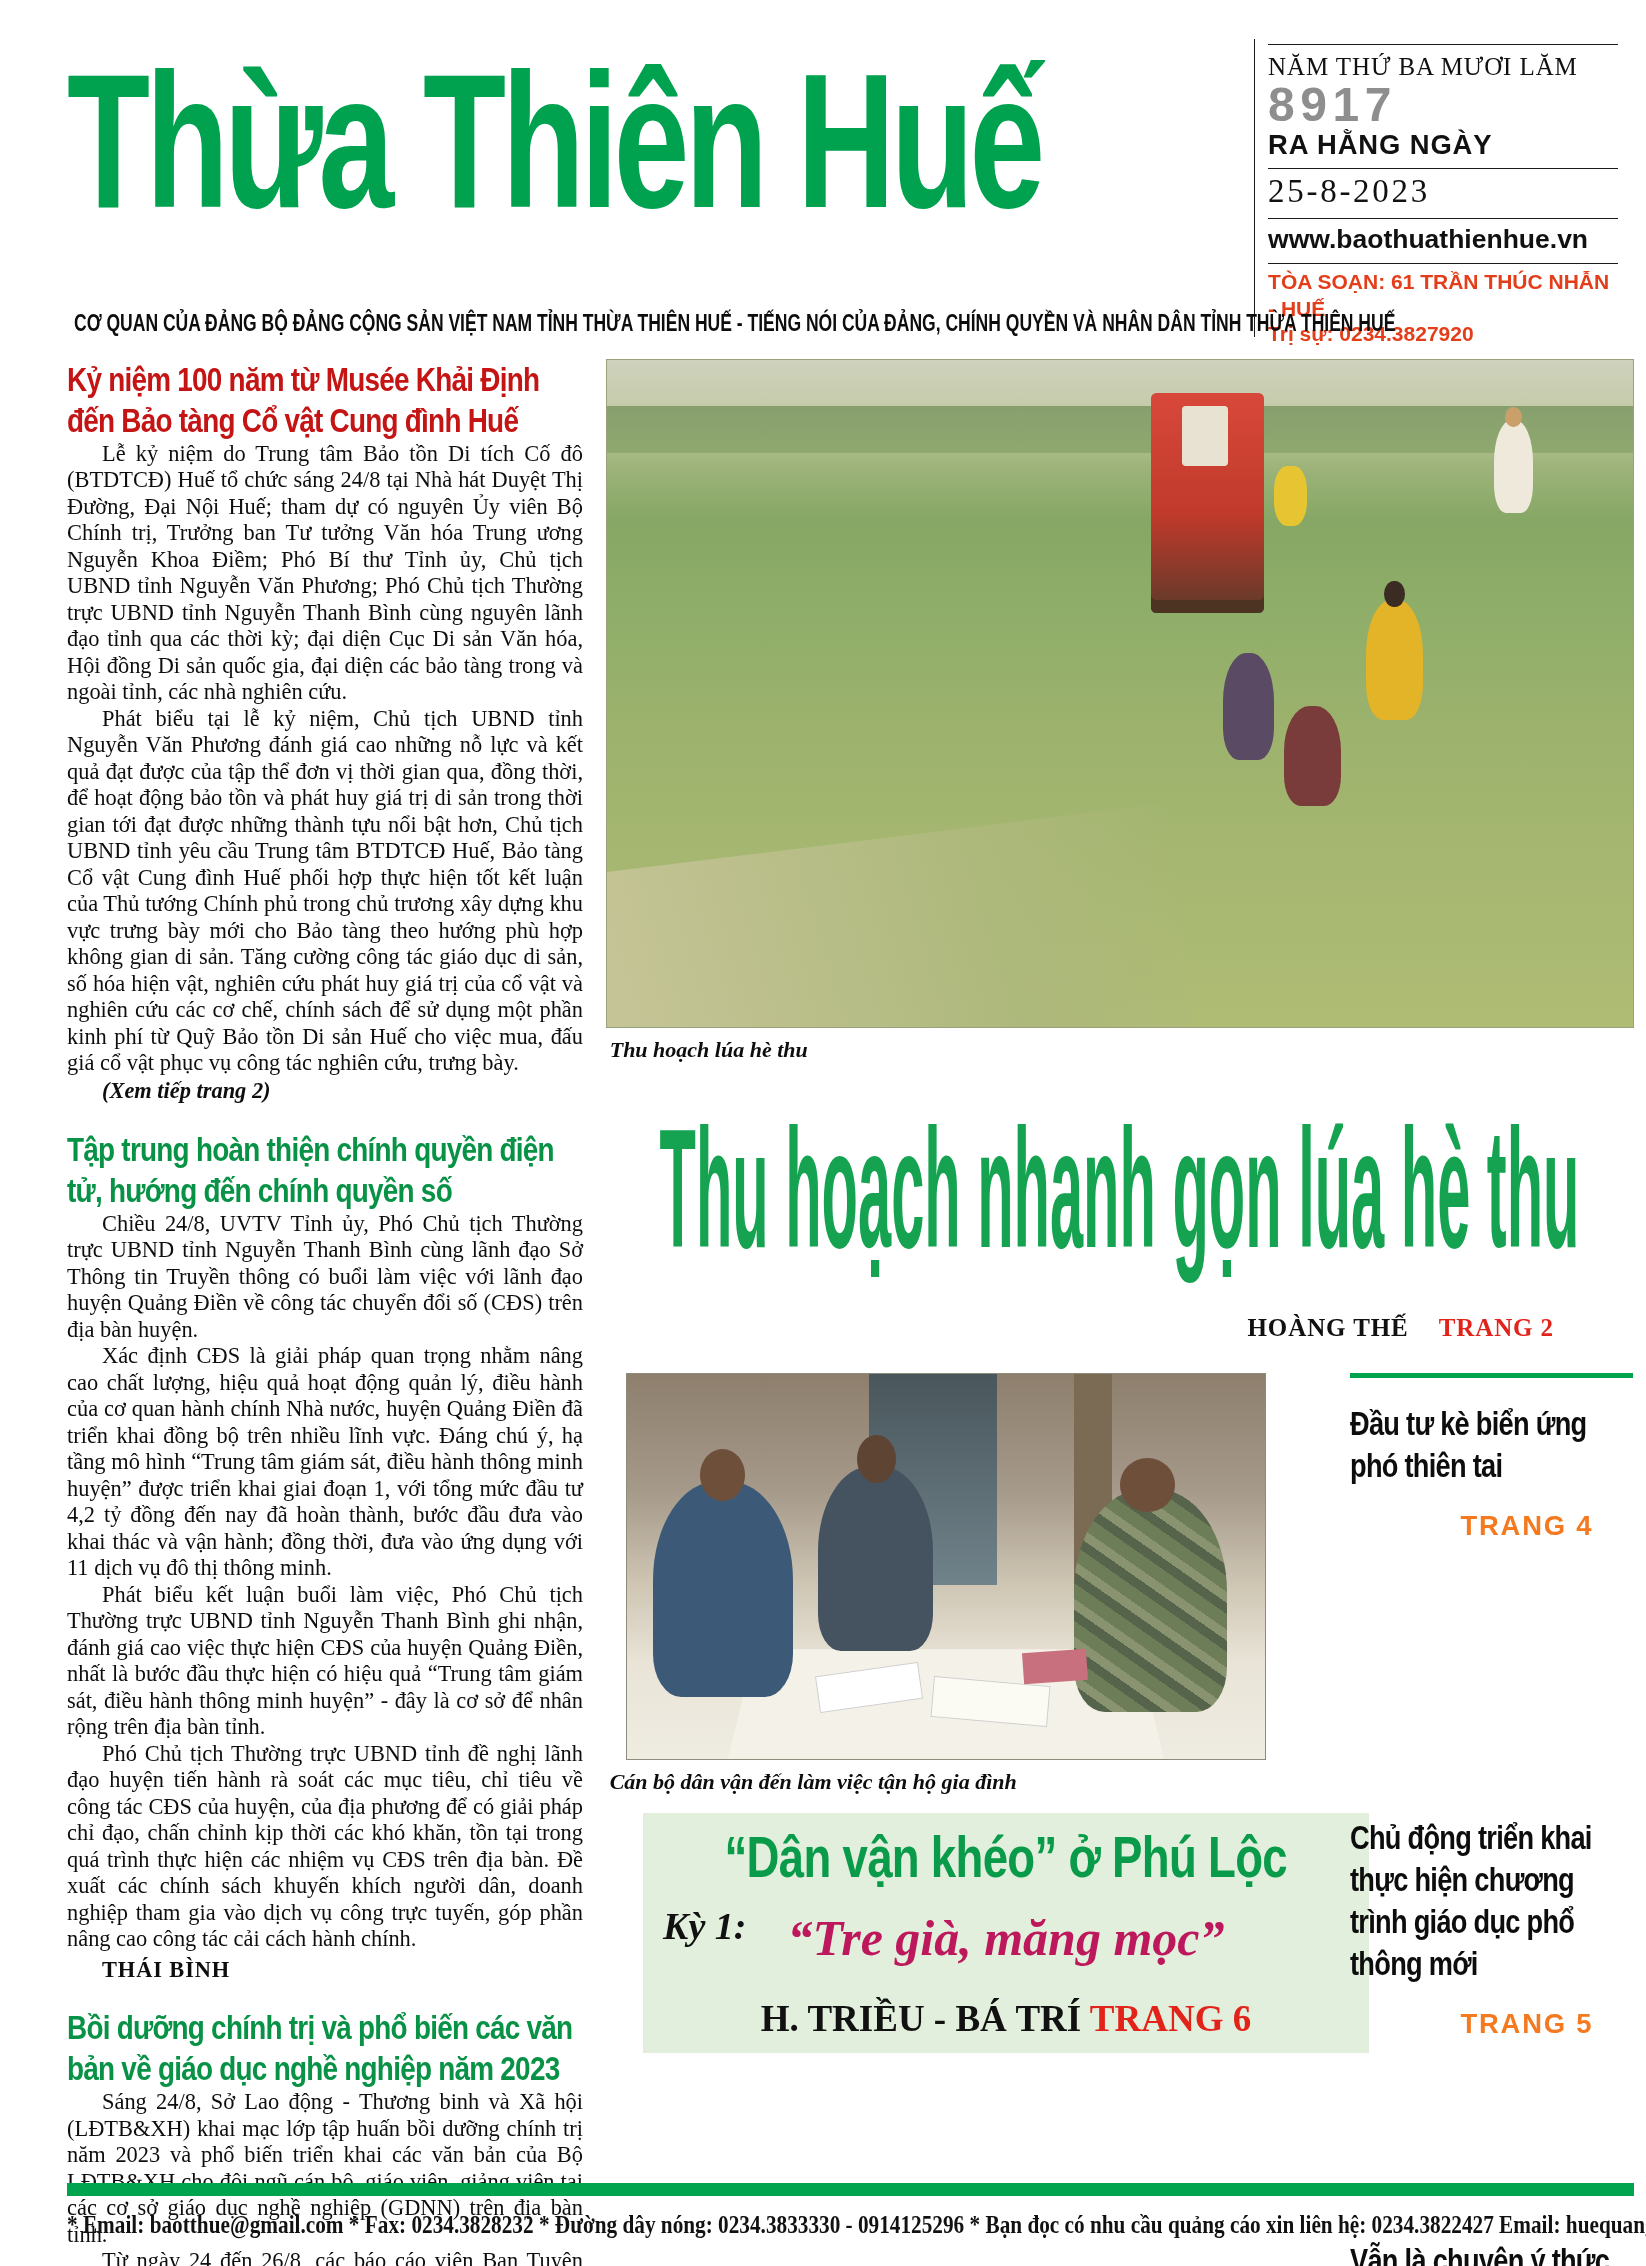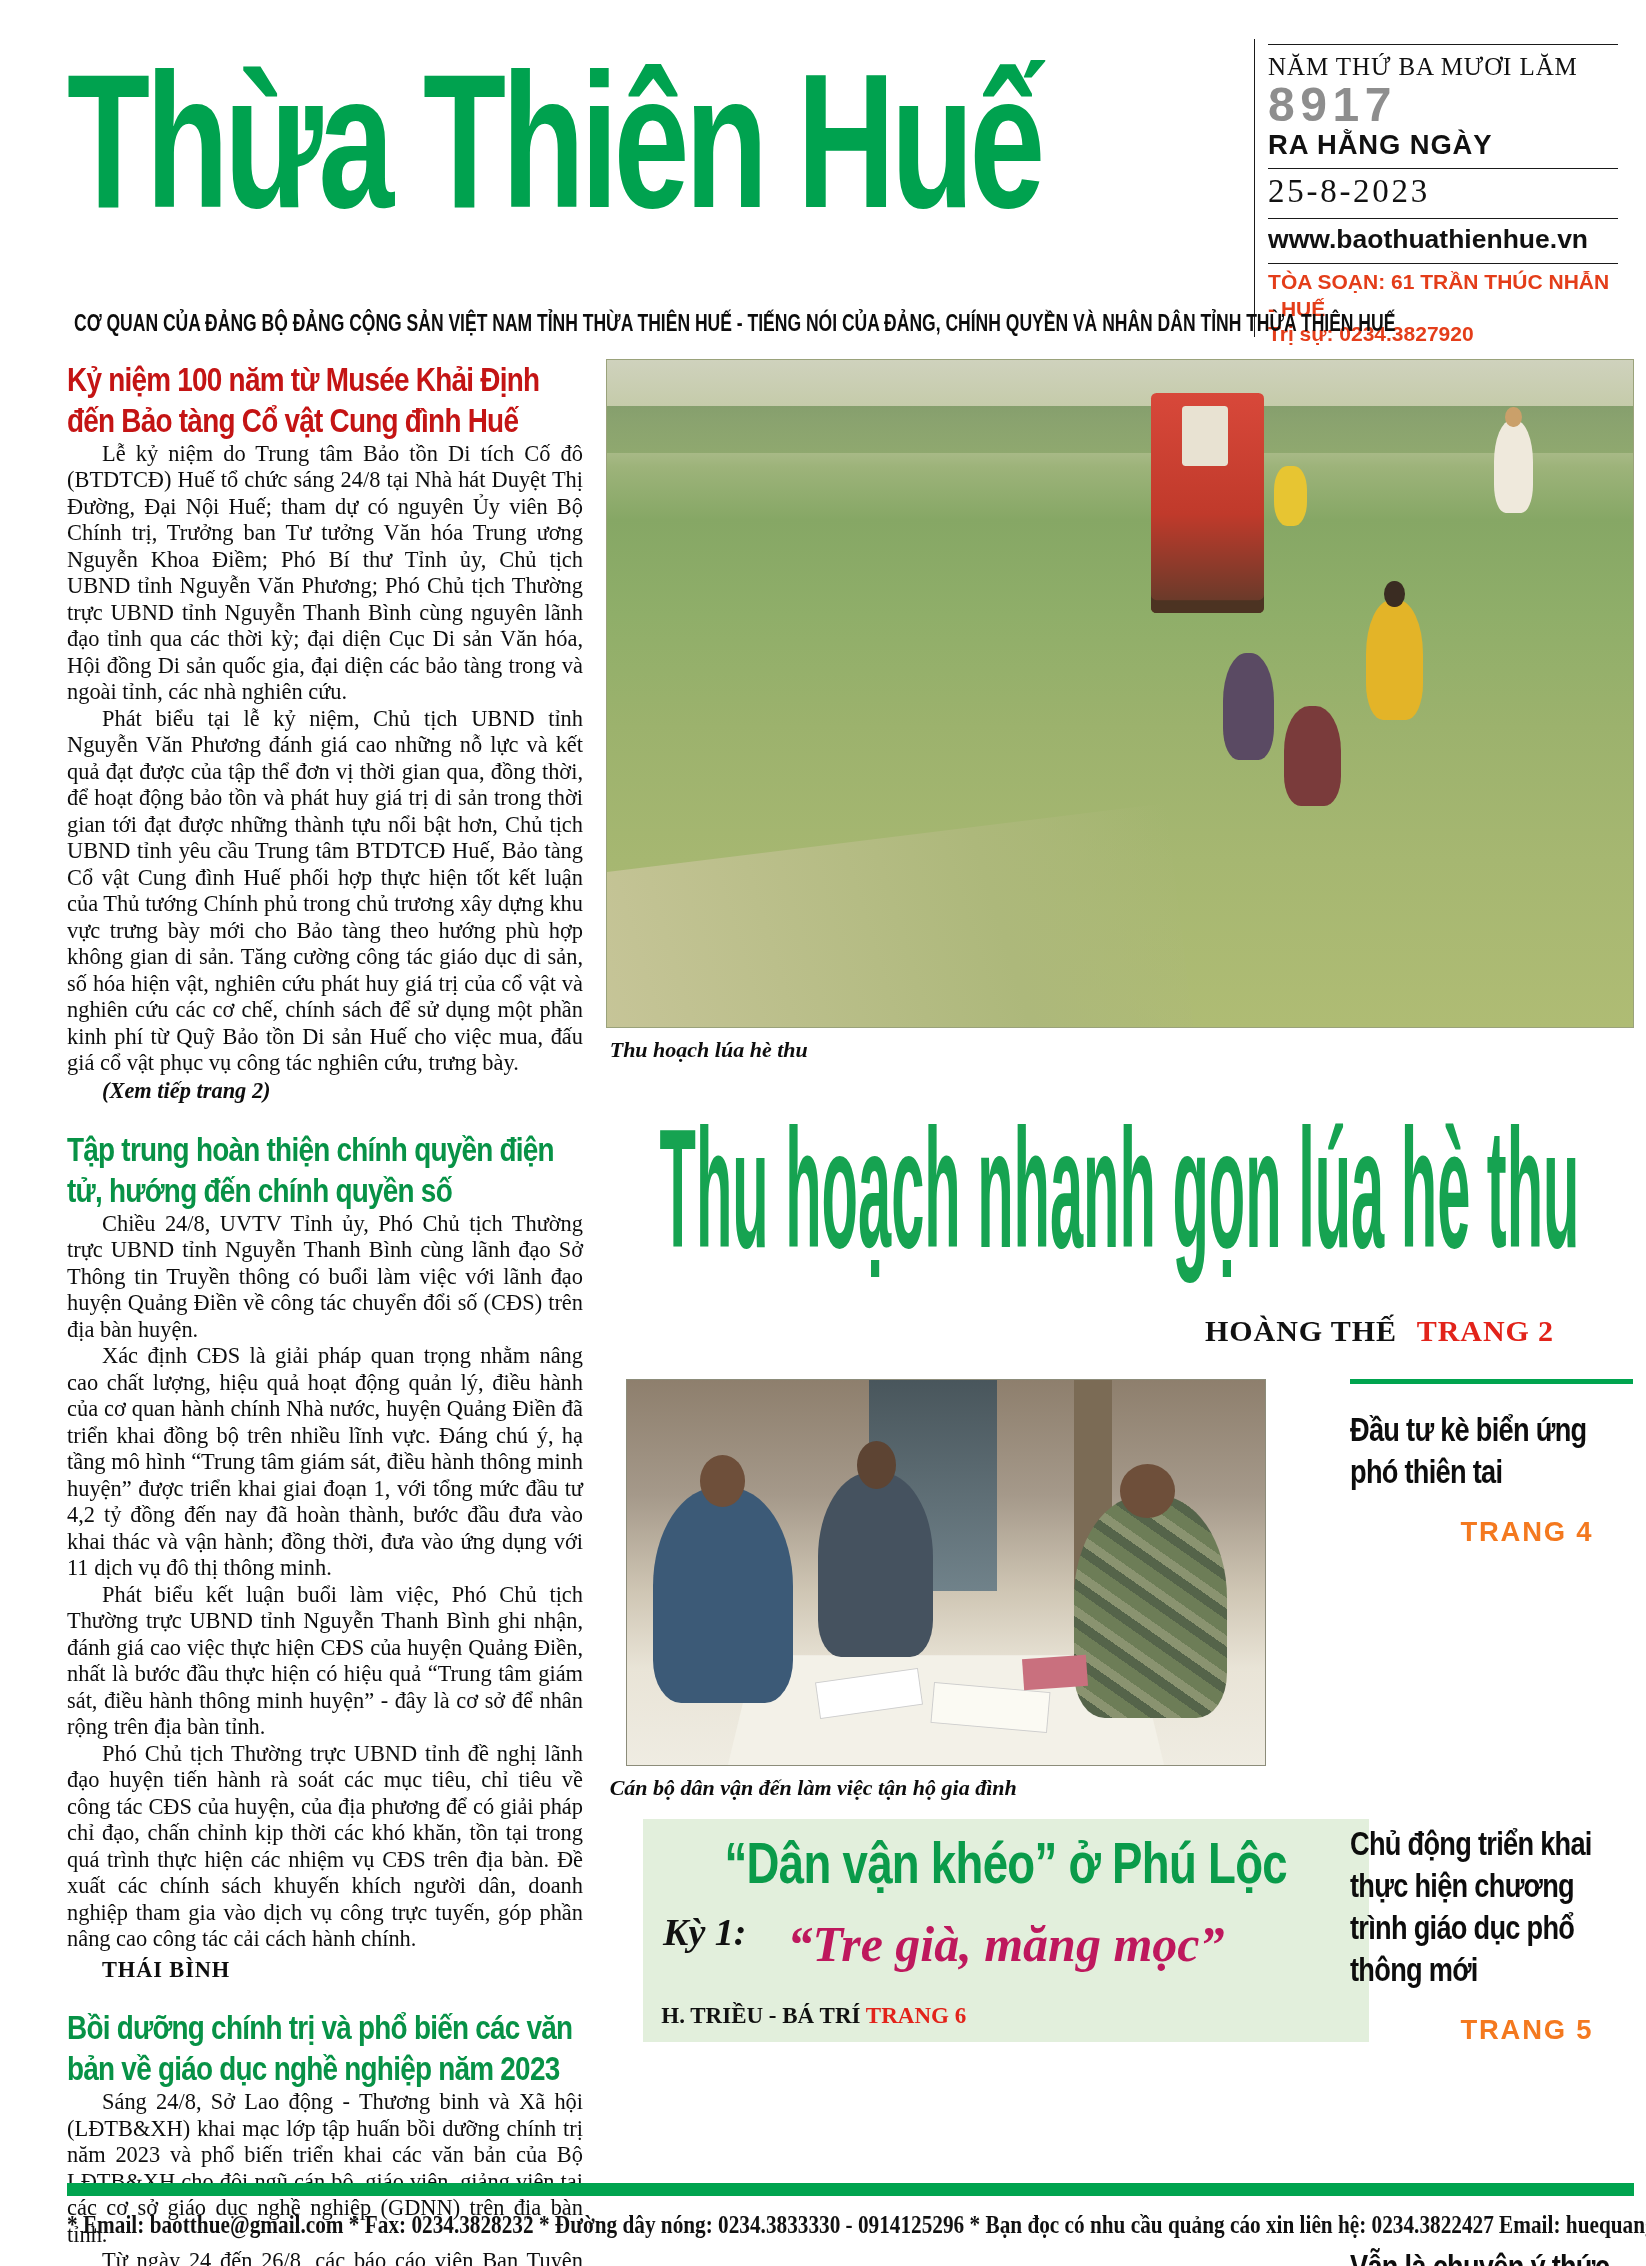--- a/index.html
+++ b/index.html
@@ -71,22 +71,22 @@
   .farmer-white { position:absolute; left:86.5%; top:9%; width:3.8%; height:14%; background:#efe9dc; border-radius:45% 45% 30% 30%; }
   .farmer-white:before { content:""; position:absolute; left:28%; top:-14%; width:42%; height:22%; background:#caa06a; border-radius:50%; }
   .path { position:absolute; left:-4%; bottom:-6%; width:60%; height:34%; background:linear-gradient(80deg,#c9c69b,#adb87b 70%, transparent); transform:rotate(-7deg); }
   .caption { font-weight:bold; font-style:italic; font-size:22px; margin:9.1px 0 0 3.7px; color:#0d0d0d; }
   .big-head-wrap { height:194px; margin-top:33px; overflow:visible; }
   .big-head {
     font-family:"Liberation Sans", sans-serif; font-weight:bold;
     font-size:161px; line-height:183px; color:#16a351; white-space:nowrap;
     width:270%; text-align:center; transform:scale(.37,1.05); transform-origin:0 40%;
   }
-  .feature-byline { display:flex; justify-content:flex-end; gap:20px; padding-right:80px; margin-top:24px;
-    font-weight:bold; font-size:30px; letter-spacing:0.9px; }
+  .feature-byline { display:flex; justify-content:flex-end; gap:30px; padding-right:80px; margin-top:24px;
+    font-weight:bold; font-size:25px; letter-spacing:0.9px; }
   .feature-byline .pref { color:#e2231a; }
   .lower { display:grid; grid-template-columns:726px 283px; column-gap:18.3px; margin-top:31px; }
   .photo2 { position:relative; width:640px; height:387px; margin-left:20px; overflow:hidden; border:0.9px solid #8c8c7a;
     background:linear-gradient(180deg,#8e7f6d 0%,#a5998a 30%,#cfc6b4 55%,#e9e4d7 75%,#efece2 100%); }
   .door { position:absolute; left:38%; top:0; width:20%; height:55%; background:linear-gradient(180deg,#49565c,#70828a); }
   .wallpost { position:absolute; left:70%; top:0; width:6%; height:60%; background:#7b6b55; }
   .man-blue1 { position:absolute; left:4%; top:28%; width:22%; height:56%; background:#3c5a77; border-radius:46% 46% 20% 20%; }
   .man-blue1:before { content:""; position:absolute; left:34%; top:-15%; width:32%; height:24%; background:#6e4f3a; border-radius:50%; }
   .man-blue2 { position:absolute; left:30%; top:24%; width:18%; height:48%; background:#45525f; border-radius:46% 46% 20% 20%; }
   .man-blue2:before { content:""; position:absolute; left:34%; top:-17%; width:34%; height:26%; background:#5d4433; border-radius:50%; }
@@ -97,21 +97,21 @@
   .paper2 { position:absolute; left:48%; bottom:10%; width:18%; height:10%; background:#fbfaf3; transform:rotate(5deg); box-shadow:0 0 0 0.9px #ccc; }
   .folder { position:absolute; left:62%; bottom:20%; width:10%; height:8%; background:#c9707e; transform:rotate(-4deg); }
   .mint-box { margin-top:18.3px; width:726px; background:#e2efdc; padding:14.6px 18.3px 12.8px;margin-left:37px; }
   .kicker {
     font-family:"Liberation Sans", sans-serif; font-weight:bold; font-size:57px; letter-spacing:-0.9px;
     color:#0a9b4a; width:125%; transform:scaleX(.8); transform-origin:0 0; text-align:center; line-height:1.05;
   }
   .series-row { position:relative; margin-top:9.1px; height:88px;font-style:italic; }
   .series { position:absolute; left:1.8px; top:7.3px; font-weight:bold; font-size:38px; }
   .series-title { text-align:center; font-weight:bold; font-size:50px; color:#be185d; line-height:82px; }
-  .dv-byline { text-align:left; font-weight:bold; font-size:23px; margin-top:12.8px; }
+  .dv-byline { text-align:center; font-weight:bold; font-size:37px; margin-top:12.8px; }
   .dv-byline .pref { color:#e2231a; }
   
   .rail { display:flex; flex-direction:column; }
   .rail-rule { height:5.5px; background:#00a44f; margin-bottom:24px; }
   .rail-title {
     font-family:"Liberation Sans", sans-serif; font-weight:bold; font-size:34px; line-height:42px; letter-spacing:-0.9px;
     color:#0d0d0d; width:125%; transform:scaleX(.8); transform-origin:0 0;
   }
   .rail-page { font-family:"Liberation Sans", sans-serif; font-weight:bold; font-size:27.4px; color:#f4791f;
     letter-spacing:1.8px; text-align:right; padding-right:40px; margin-top:24px; }

